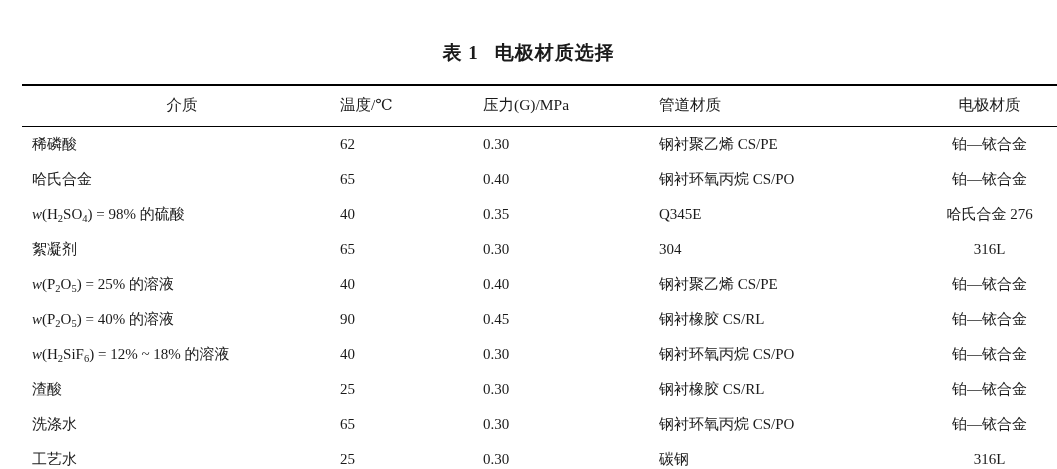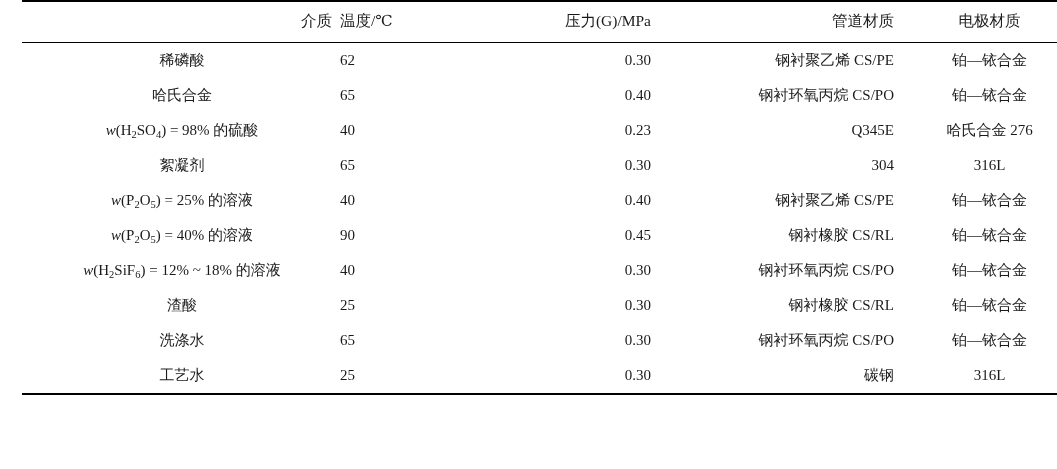--- a/index.html
+++ b/index.html
@@ -51,39 +51,42 @@
     border-bottom: 1px solid #000;
   }
   .rule-bottom {
     border-bottom: 2px solid #000;
   }
   table.data-table td {
     padding: 8px 4px 8px 4px;
     font-size: 15px;
     vertical-align: middle;
   }
-  .col-medium { width: 300px; text-align: center; padding-left: 10px !important; }
+  .col-medium { width: 300px; text-align: left; padding-left: 10px !important; }
   .col-temp   { width: 135px; text-align: left; }
-  .col-press  { width: 168px; text-align: right; }
-  .col-pipe   { width: 235px; text-align: right; }
+  .col-press  { width: 168px; text-align: left; }
+  .col-pipe   { width: 235px; text-align: left; }
   .col-elec   { width: 175px; text-align: center; }
-  th.col-medium { text-align: right; padding-left: 10px !important; }
+  th.col-medium { text-align: center; padding-left: 10px !important; }
   sub {
     font-size: 70%;
     vertical-align: -0.28em;
   }
   .ital {
     font-style: italic;
   }
 </style>
 </head>
 <body>
 
 <div class="page">
 
+  <div class="table-caption">
+    <span class="caption-label">表 1</span><span>电极材质选择</span>
+  </div>
 
   <table class="data-table">
     <thead>
       <tr class="head-row rule-top rule-mid">
         <th class="col-medium">介质</th>
         <th class="col-temp">温度/℃</th>
         <th class="col-press">压力(G)/MPa</th>
         <th class="col-pipe">管道材质</th>
         <th class="col-elec">电极材质</th>
       </tr>
@@ -99,21 +102,21 @@
         <tr>
           <td class="col-medium">哈氏合金</td>
           <td class="col-temp">65</td>
           <td class="col-press">0.40</td>
           <td class="col-pipe">钢衬环氧丙烷 CS/PO</td>
           <td class="col-elec">铂—铱合金</td>
         </tr>
         <tr>
           <td class="col-medium"><span class="ital">w</span>(H<sub>2</sub>SO<sub>4</sub>) = 98% 的硫酸</td>
           <td class="col-temp">40</td>
-          <td class="col-press">0.23</td>
+          <td class="col-press">0.35</td>
           <td class="col-pipe">Q345E</td>
           <td class="col-elec">哈氏合金 276</td>
         </tr>
         <tr>
           <td class="col-medium">絮凝剂</td>
           <td class="col-temp">65</td>
           <td class="col-press">0.30</td>
           <td class="col-pipe">304</td>
           <td class="col-elec">316L</td>
         </tr>

